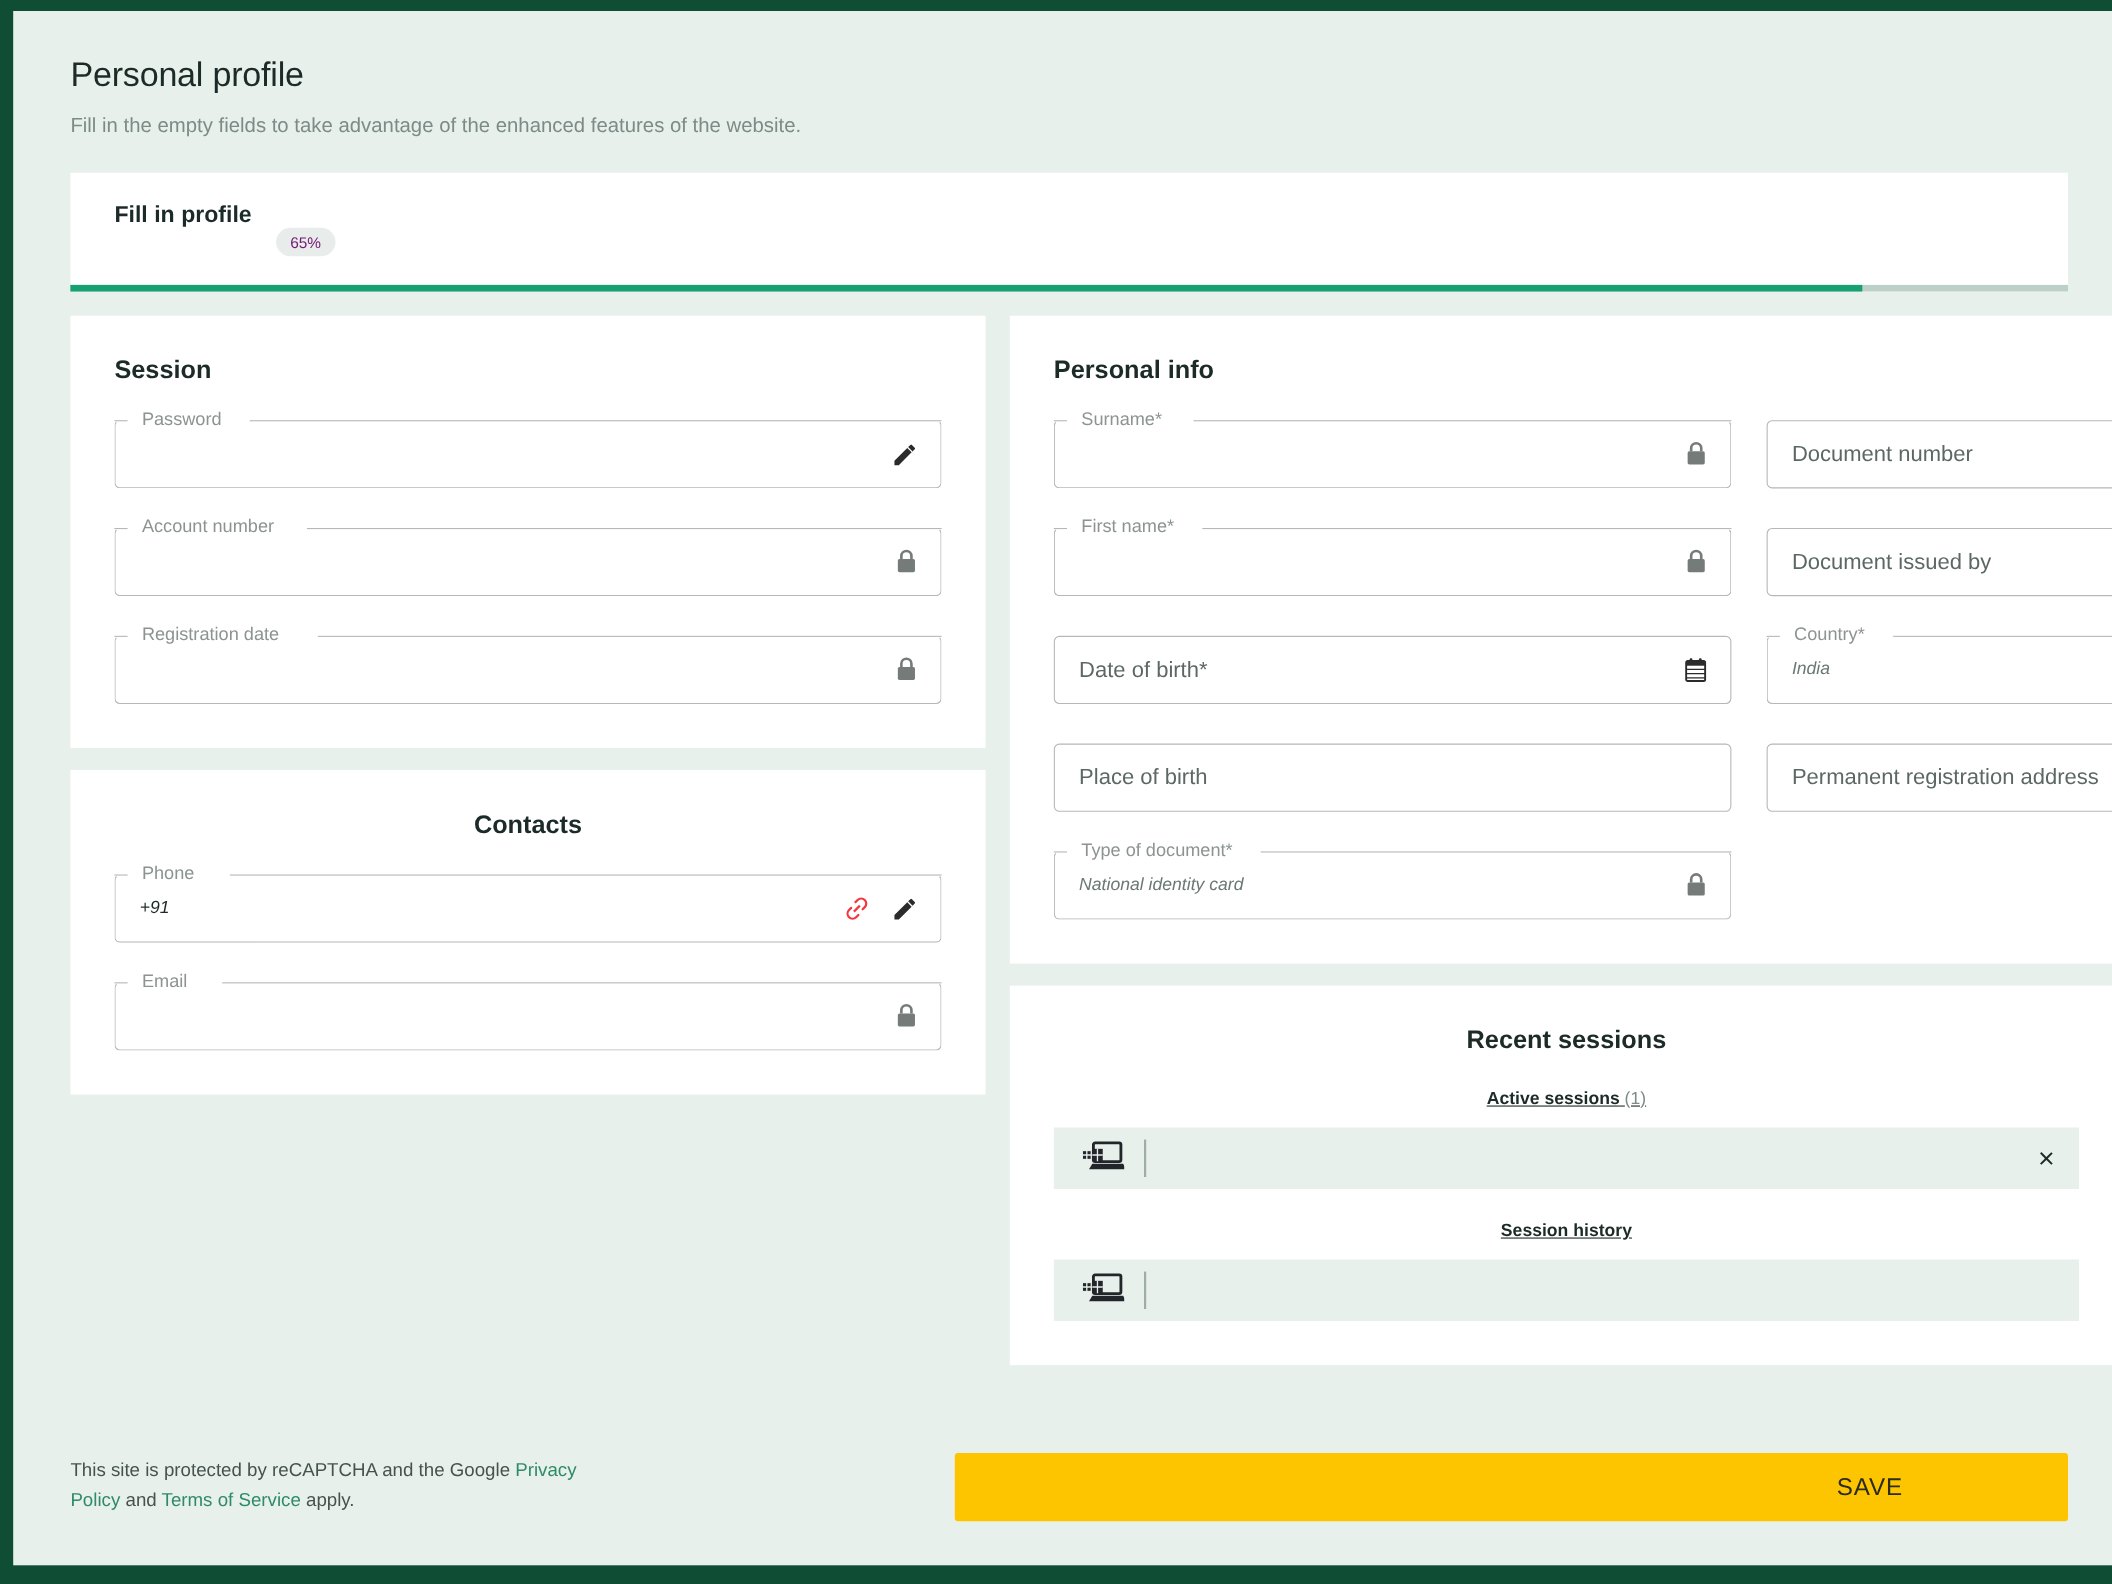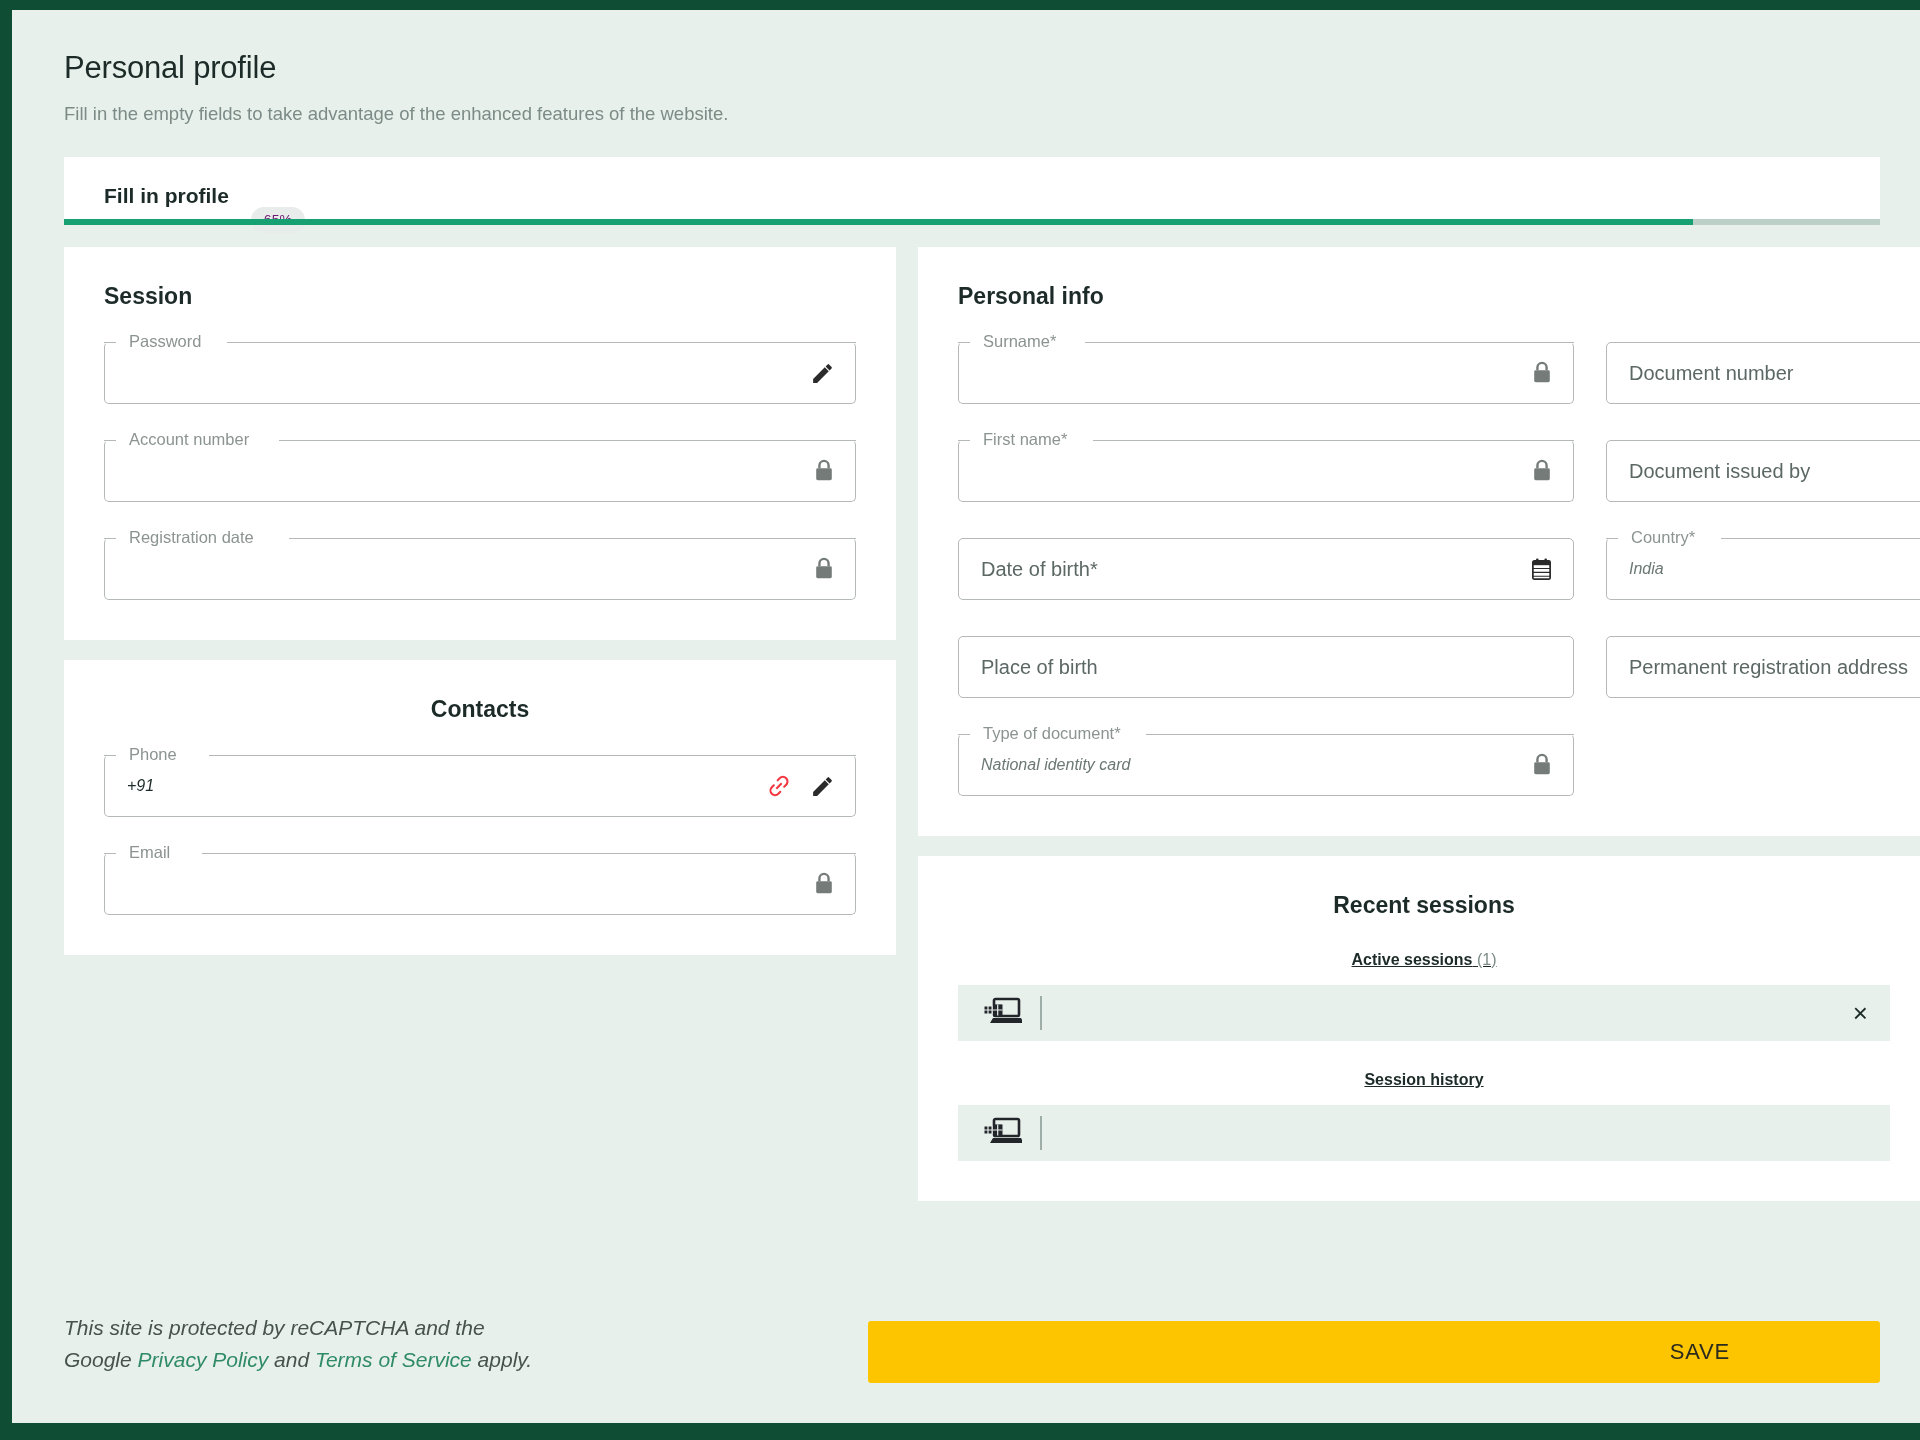--- a/index.html
+++ b/index.html
@@ -46,21 +46,21 @@
     font-size: 18.5px;
     color: #7c8b87;
   }
 
   
   .tabbar {
     margin: 32px 0 0 52px;
     width: 1816px;
     background: #ffffff;
     position: relative;
-    height: 68px;
+    height: 108px;
   }
   .tab {
     display: flex;
     align-items: center;
     gap: 22px;
     padding: 0 0 0 40px;
     height: 78px;
   }
   .tab-label {
     font-size: 21px;
@@ -219,26 +219,25 @@
   
   .footer {
     position: absolute;
     left: 52px;
     bottom: 40px;
     width: 1816px;
     display: flex;
     align-items: flex-end;
   }
   .recaptcha {
-    font-size: 21px;
+    font-size: 17px;
     line-height: 1.55;
     color: #46524e;
     width: 470px;
     padding-bottom: 6px;
-    font-style: italic;
   }
   .recaptcha a {
     color: #2e8b66;
     text-decoration: none;
   }
   .save-btn {
     margin-left: auto;
     width: 1012px;
     height: 62px;
     background: #fdc400;

